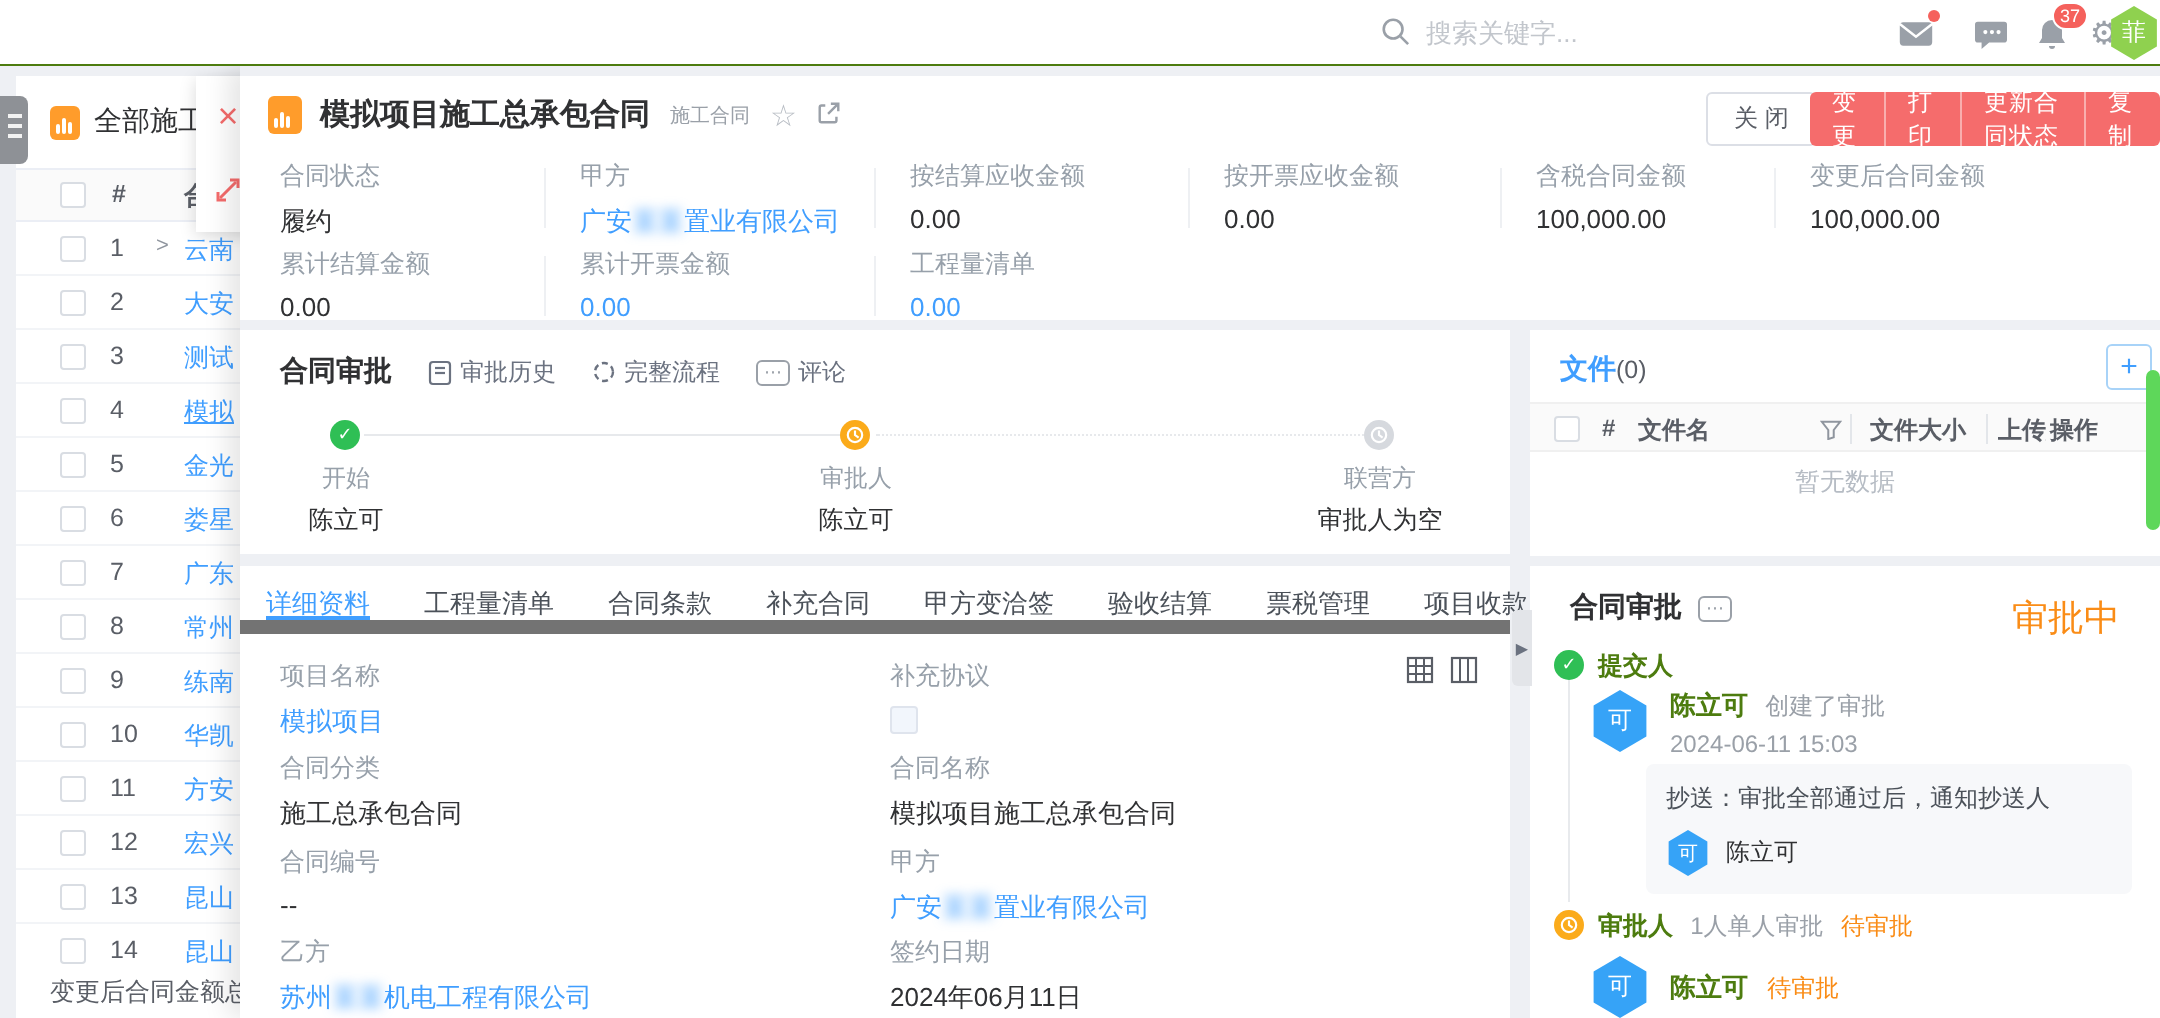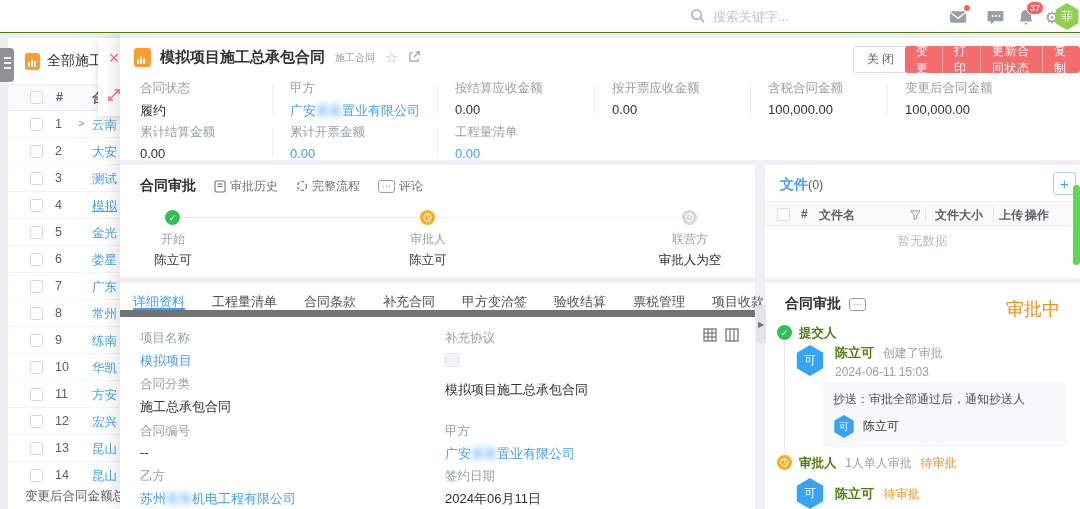--- a/index.html
+++ b/index.html
@@ -434,20 +434,21 @@
       <div class="abs" style="left:325px; top:47px;">
         <div class="lbl">补充协议</div>
         <span class="chk-dis"></span>
       </div>
 
       <div class="abs" style="left:20px; top:93px;">
         <div class="lbl">合同分类</div>
         <div class="val">施工总承包合同</div>
       </div>
       <div class="abs" style="left:325px; top:93px;">
+        <div class="lbl">合同名称</div>
         <div class="val">模拟项目施工总承包合同</div>
       </div>
 
       <div class="abs" style="left:20px; top:140px;">
         <div class="lbl">合同编号</div>
         <div class="val">--</div>
       </div>
       <div class="abs" style="left:325px; top:140px;">
         <div class="lbl">甲方</div>
         <div class="val blue"><span>广安</span><span class="mask">某某</span><span>置业有限公司</span></div>

